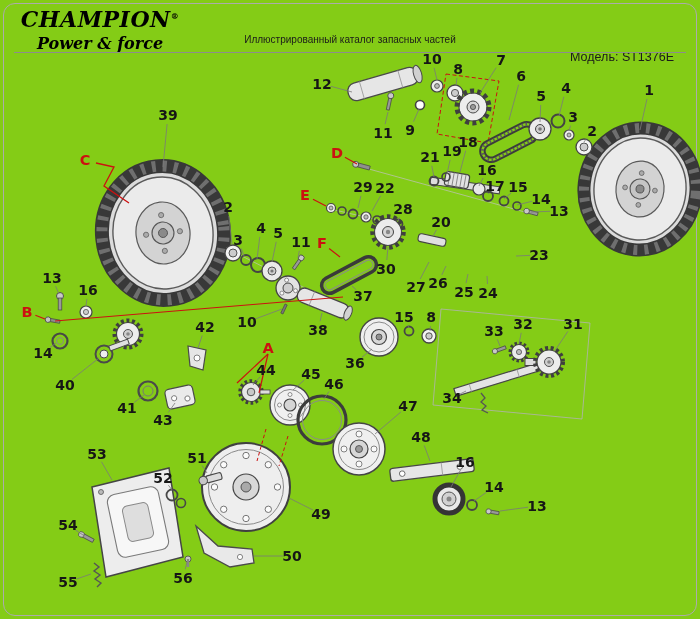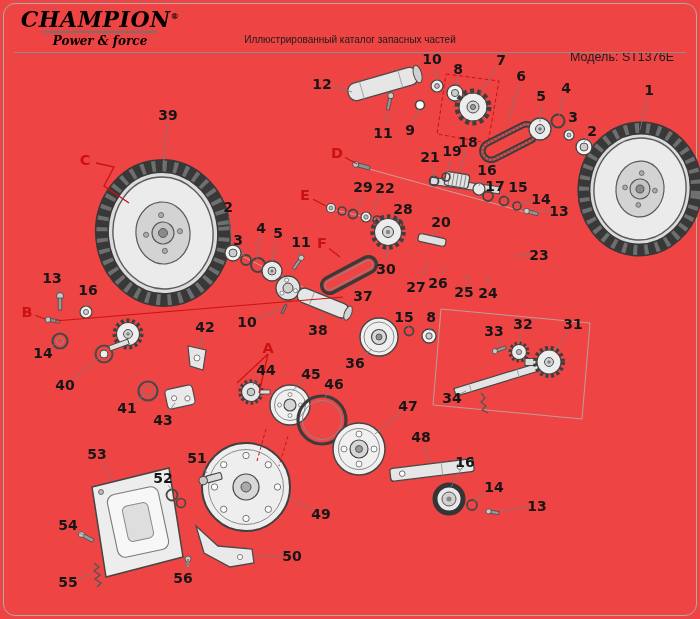--- a/index.html
+++ b/index.html
@@ -1,24 +1,24 @@
 <!DOCTYPE html>
 <html><head>
 <meta charset="utf-8">
 <style>
   html,body{margin:0;padding:0;background:#ffffff;}
-  .page{position:relative;width:700px;height:619px;background:#ef4444;
+  .page{position:relative;width:700px;height:619px;background:#84cc16;
         font-family:"Liberation Sans",sans-serif;overflow:hidden;}
   .page-border{position:absolute;inset:3px;border:1.5px solid #ababab;border-radius:12px;pointer-events:none;}
   .logo{position:absolute;left:20px;top:8px;width:160px;text-align:center;color:#000;}
   .logo-main{font-family:"DejaVu Serif",serif;font-style:italic;font-weight:bold;
              font-size:22px;line-height:1;letter-spacing:.5px;white-space:nowrap;}
   .logo-reg{font-size:8px;vertical-align:super;}
   .logo-tag{font-family:"DejaVu Serif",serif;font-style:italic;font-weight:bold;
-            font-size:12px;display:inline-block;border-top:2px solid #737373;padding:1px 10px 0;margin-top:1px;}
+            font-size:16px;display:inline-block;border-top:2px solid #84cc16;padding:1px 10px 0;margin-top:1px;}
   .page-title{position:absolute;top:34px;left:120px;width:460px;text-align:center;
               font-size:10px;color:#1b1b1b;}
   .model{position:absolute;top:50px;right:26px;font-size:12.5px;color:#1b1b1b;}
   .header-rule{position:absolute;top:52px;left:14px;right:14px;border-top:1px solid #8d8d8d;}
   svg.diagram{position:absolute;left:0;top:0;}
   svg .lbl{font-family:"DejaVu Sans",sans-serif;font-size:14px;font-weight:600;fill:#161616;}
   svg .lbl.letter{fill:#cc1111;font-weight:700;font-size:14.5px;}
 </style>
 </head>
 <body>

